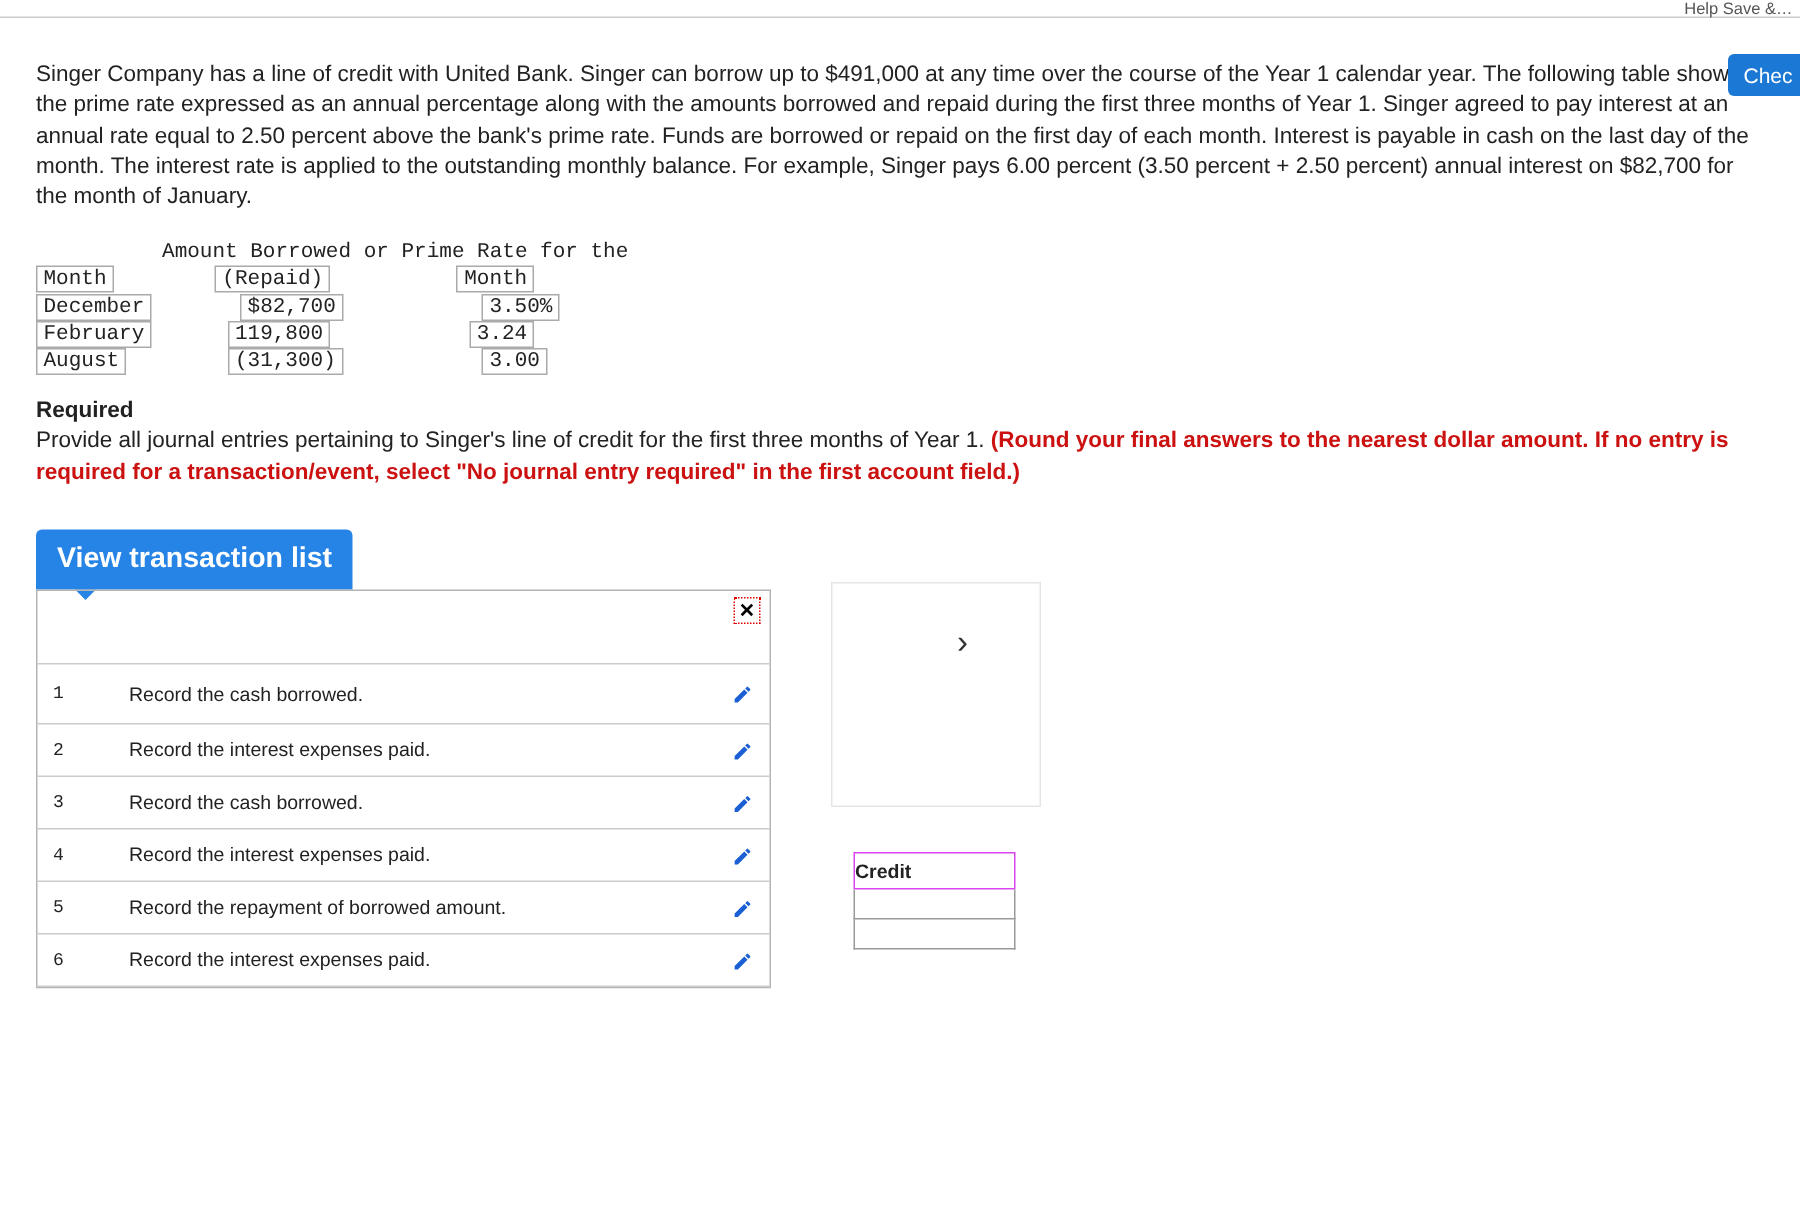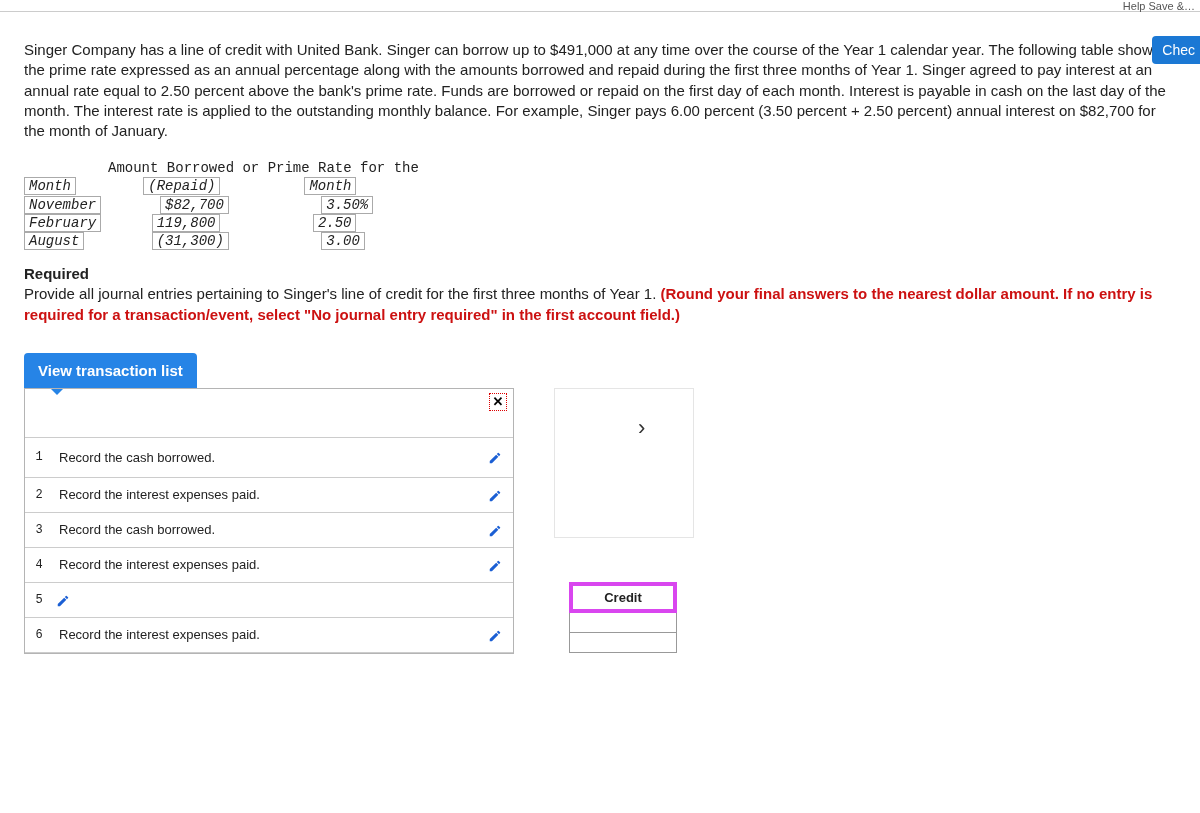--- a/index.html
+++ b/index.html
@@ -45,38 +45,37 @@
     font-family: "Courier New", Courier, monospace;
     font-size: 14px;
     margin: 18px 0 14px 0;
     white-space: pre;
     line-height: 1.3;
   }
   .data-table .cell-bordered {
     outline: 1px solid #aaa;
     padding: 0 4px;
     margin: 0 1px;
-    font-style: italic;
   }
   .required-block {
     font-size: 15px;
     line-height: 1.35;
     max-width: 1150px;
   }
   .required-block .bold { font-weight: bold; }
   .required-block .red { color: #c11; font-weight: bold; }
   .tab-area {
     margin-top: 28px;
   }
   .tab {
     display: inline-block;
     background: #2684e6;
     color: #fff;
     font-weight: bold;
-    font-size: 15px;
+    font-size: 19px;
     padding: 9px 14px;
     border-radius: 4px 4px 0 0;
     position: relative;
   }
   .tab::after {
     content: '';
     position: absolute;
     bottom: -7px; left: 26px;
     width: 0; height: 0;
     border-left: 7px solid transparent;
@@ -118,20 +117,21 @@
   .tx-row.selected { height: 40px; }
   .tx-num {
     width: 28px;
     text-align: center;
     font-family: "Courier New", monospace;
     font-size: 12px;
   }
   .tx-label {
     flex: 1;
     padding-left: 6px;
+    margin-left: 27px;
   }
   .pencil {
     width: 20px;
     margin-right: 8px;
     color: #1b5fd4;
     text-align: center;
   }
   .pencil svg { vertical-align: middle; }
   .side-arrow {
     position: absolute;
@@ -141,26 +141,24 @@
     color: #333;
     cursor: pointer;
   }
   .credit-box {
     position: absolute;
     left: 545px;
     top: 215px;
     width: 108px;
   }
   .credit-header {
-    border: 4px solid #d946ef;
-    text-align: center;
+    border: 1px solid #d946ef;
     font-weight: bold;
     font-size: 13px;
     padding: 4px 0;
-    margin-top: 14px;
   }
   .credit-cell {
     border-left: 1px solid #999;
     border-right: 1px solid #999;
     border-bottom: 1px solid #999;
     height: 20px;
   }
   .white-tile {
     position: absolute;
     left: 530px;
@@ -218,22 +216,22 @@
   <div class="right-buttons">Help  Save &amp;…</div>
 </div>
 
 <div class="check-btn">Chec</div>
 
 <div class="content">
   <div class="problem-text">Singer Company has a line of credit with United Bank. Singer can borrow up to $491,000 at any time over the course of the Year 1 calendar year. The following table shows the prime rate expressed as an annual percentage along with the amounts borrowed and repaid during the first three months of Year 1. Singer agreed to pay interest at an annual rate equal to 2.50 percent above the bank's prime rate. Funds are borrowed or repaid on the first day of each month. Interest is payable in cash on the last day of the month. The interest rate is applied to the outstanding monthly balance. For example, Singer pays 6.00 percent (3.50 percent + 2.50 percent) annual interest on $82,700 for the month of January.</div>
 
   <div class="data-table"><span>          </span><span>Amount Borrowed or</span><span> </span><span>Prime Rate for the</span>
 <span class="cell-bordered">Month</span>        <span class="cell-bordered">(Repaid)</span>          <span class="cell-bordered">Month</span>
-<span class="cell-bordered">November</span>       <span class="cell-bordered">$82,700</span>           <span class="cell-bordered">3.50%</span>
-<span class="cell-bordered">February</span>      <span class="cell-bordered">119,800</span>           <span class="cell-bordered">2.50</span>
+<span class="cell-bordered">December</span>       <span class="cell-bordered">$82,700</span>           <span class="cell-bordered">3.50%</span>
+<span class="cell-bordered">February</span>      <span class="cell-bordered">119,800</span>           <span class="cell-bordered">3.24</span>
 <span class="cell-bordered">August</span>        <span class="cell-bordered">(31,300)</span>           <span class="cell-bordered">3.00</span></div>
 
   <div class="required-block">
     <span class="bold">Required</span><br>
     <span>Provide all journal entries pertaining to Singer's line of credit for the first three months of Year 1. </span><span class="red">(Round your final answers to the nearest dollar amount. If no entry is required for a transaction/event, select "No journal entry required" in the first account field.)</span>
   </div>
 
   <div class="tab-area main-layout">
     <div class="tab">View transaction list</div>
 
@@ -264,20 +262,21 @@
         </div>
         <div class="tx-row">
           <div class="tx-num">4</div>
           <div class="tx-label">Record the interest expenses paid.</div>
           <div class="pencil"><svg width="14" height="14" viewBox="0 0 24 24">
                 <path fill="#1b5fd4" d="M3 17.25V21h3.75l11-11-3.75-3.75-11 11zM20.7 7.04a1 1 0 0 0 0-1.41l-2.34-2.34a1 1 0 0 0-1.41 0l-1.83 1.83 3.75 3.75 1.83-1.83z"></path>
               </svg></div>
         </div>
         <div class="tx-row">
           <div class="tx-num">5</div>
+          <div class="tx-label">Record the repayment of borrowed amount.</div>
           <div class="pencil"><svg width="14" height="14" viewBox="0 0 24 24">
                 <path fill="#1b5fd4" d="M3 17.25V21h3.75l11-11-3.75-3.75-11 11zM20.7 7.04a1 1 0 0 0 0-1.41l-2.34-2.34a1 1 0 0 0-1.41 0l-1.83 1.83 3.75 3.75 1.83-1.83z"></path>
               </svg></div>
         </div>
         <div class="tx-row">
           <div class="tx-num">6</div>
           <div class="tx-label">Record the interest expenses paid.</div>
           <div class="pencil"><svg width="14" height="14" viewBox="0 0 24 24">
                 <path fill="#1b5fd4" d="M3 17.25V21h3.75l11-11-3.75-3.75-11 11zM20.7 7.04a1 1 0 0 0 0-1.41l-2.34-2.34a1 1 0 0 0-1.41 0l-1.83 1.83 3.75 3.75 1.83-1.83z"></path>
               </svg></div>

